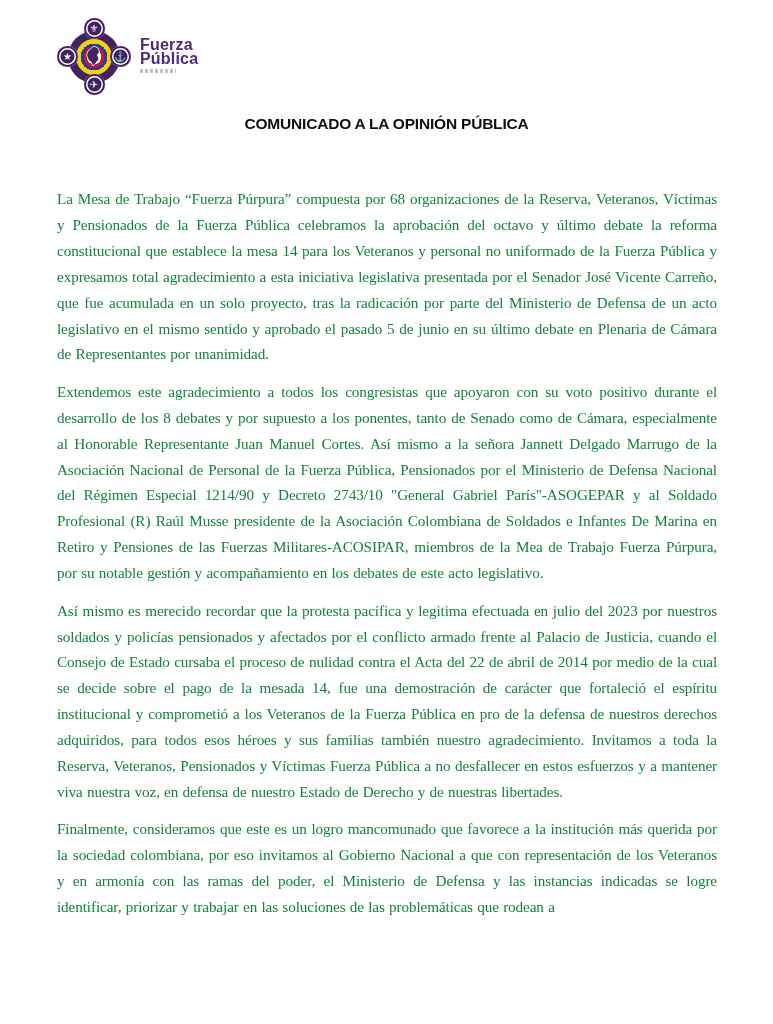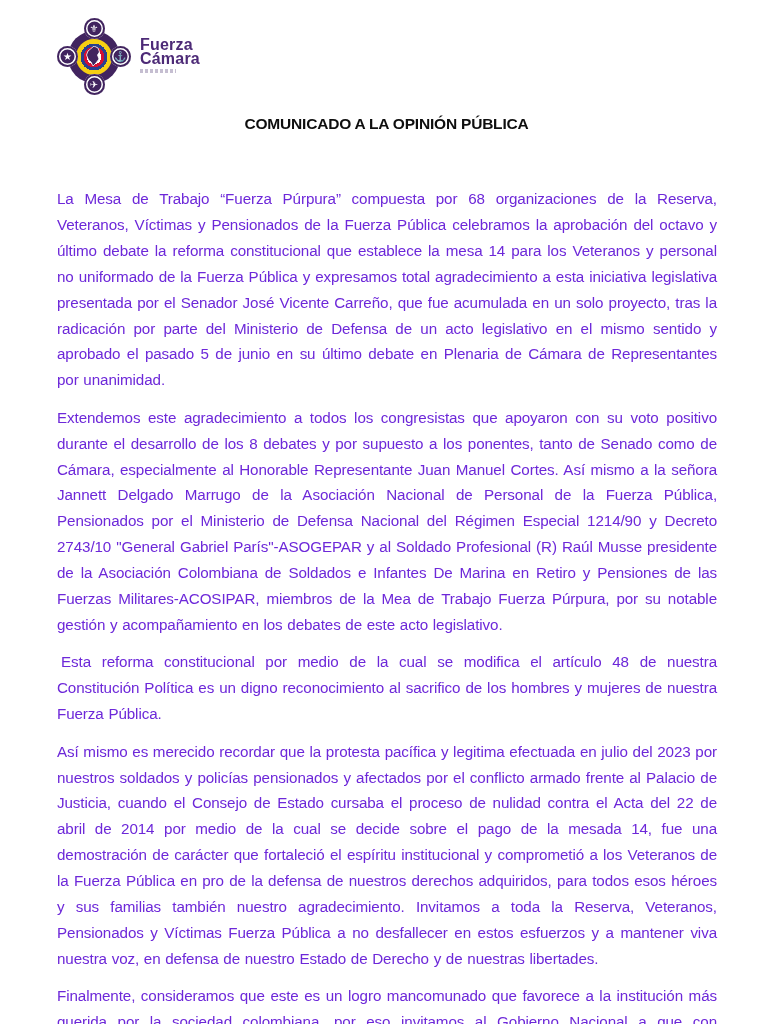--- a/index.html
+++ b/index.html
@@ -116,23 +116,24 @@
     position: absolute;
     top: 186px;
     left: 57px;
     width: 660px;
   }
   .para {
     margin: 0 0 11.5px 0;
     font-size: 15.2px;
     line-height: 25.9px;
     text-align: justify;
-    color: #6d28d9;
+    color: #15803d;
     letter-spacing: -0.1px;
     word-spacing: 0.6px;
+    font-family: Liberation Serif, serif;
   }
   .para-indent {
     text-indent: 4px;
   }
 </style>
 </head>
 <body>
 
 <div class="page">
 
@@ -153,31 +154,30 @@
       </div>
       <div class="sat sat-right">
         <span>⚓</span>
       </div>
       <div class="sat sat-bottom">
         <span>✈</span>
       </div>
     </div>
     <div class="brand">
       <div class="brand-line">Fuerza</div>
-      <div class="brand-line">Cámara</div>
+      <div class="brand-line">Pública</div>
       <div class="tagline"></div>
     </div>
   </div>
 
   <div class="title-block">
     <div class="title-line">COMUNICADO A LA OPINIÓN PÚBLICA</div>
   </div>
 
   <div class="body-text">
     <p class="para">La Mesa de Trabajo “Fuerza Púrpura” compuesta por 68 organizaciones de la Reserva, Veteranos, Víctimas y Pensionados de la Fuerza Pública celebramos la aprobación del octavo y último debate la reforma constitucional que establece la mesa 14 para los Veteranos y personal no uniformado de la Fuerza Pública y expresamos total agradecimiento a esta iniciativa legislativa presentada por el Senador José Vicente Carreño, que fue acumulada en un solo proyecto, tras la radicación por parte del Ministerio de Defensa de un acto legislativo en el mismo sentido y aprobado el pasado 5 de junio en su último debate en Plenaria de Cámara de Representantes por unanimidad.</p>
     <p class="para">Extendemos este agradecimiento a todos los congresistas que apoyaron con su voto positivo durante el desarrollo de los 8 debates y por supuesto a los ponentes, tanto de Senado como de Cámara, especialmente al Honorable Representante Juan Manuel Cortes. Así mismo a la señora Jannett Delgado Marrugo de la Asociación Nacional de Personal de la Fuerza Pública, Pensionados por el Ministerio de Defensa Nacional del Régimen Especial 1214/90 y Decreto 2743/10 "General Gabriel París"-ASOGEPAR y al Soldado Profesional (R) Raúl Musse presidente de la Asociación Colombiana de Soldados e Infantes De Marina en Retiro y Pensiones de las Fuerzas Militares-ACOSIPAR, miembros de la Mea de Trabajo Fuerza Púrpura, por su notable gestión y acompañamiento en los debates de este acto legislativo.</p>
-    <p class="para para-indent">Esta reforma constitucional por medio de la cual se modifica el artículo 48 de nuestra Constitución Política es un digno reconocimiento al sacrifico de los hombres y mujeres de nuestra Fuerza Pública.</p>
     <p class="para">Así mismo es merecido recordar que la protesta pacífica y legitima efectuada en julio del 2023 por nuestros soldados y policías pensionados y afectados por el conflicto armado frente al Palacio de Justicia, cuando el Consejo de Estado cursaba el proceso de nulidad contra el Acta del 22 de abril de 2014 por medio de la cual se decide sobre el pago de la mesada 14, fue una demostración de carácter que fortaleció el espíritu institucional y comprometió a los Veteranos de la Fuerza Pública en pro de la defensa de nuestros derechos adquiridos, para todos esos héroes y sus familias también nuestro agradecimiento. Invitamos a toda la Reserva, Veteranos, Pensionados y Víctimas Fuerza Pública a no desfallecer en estos esfuerzos y a mantener viva nuestra voz, en defensa de nuestro Estado de Derecho y de nuestras libertades.</p>
     <p class="para" style="margin-bottom:0;">Finalmente, consideramos que este es un logro mancomunado que favorece a la institución más querida por la sociedad colombiana, por eso invitamos al Gobierno Nacional a que con representación de los Veteranos y en armonía con las ramas del poder, el Ministerio de Defensa y las instancias indicadas se logre identificar, priorizar y trabajar en las soluciones de las problemáticas que rodean a</p>
 
   </div>
 
 </div>
 
 </body></html>

